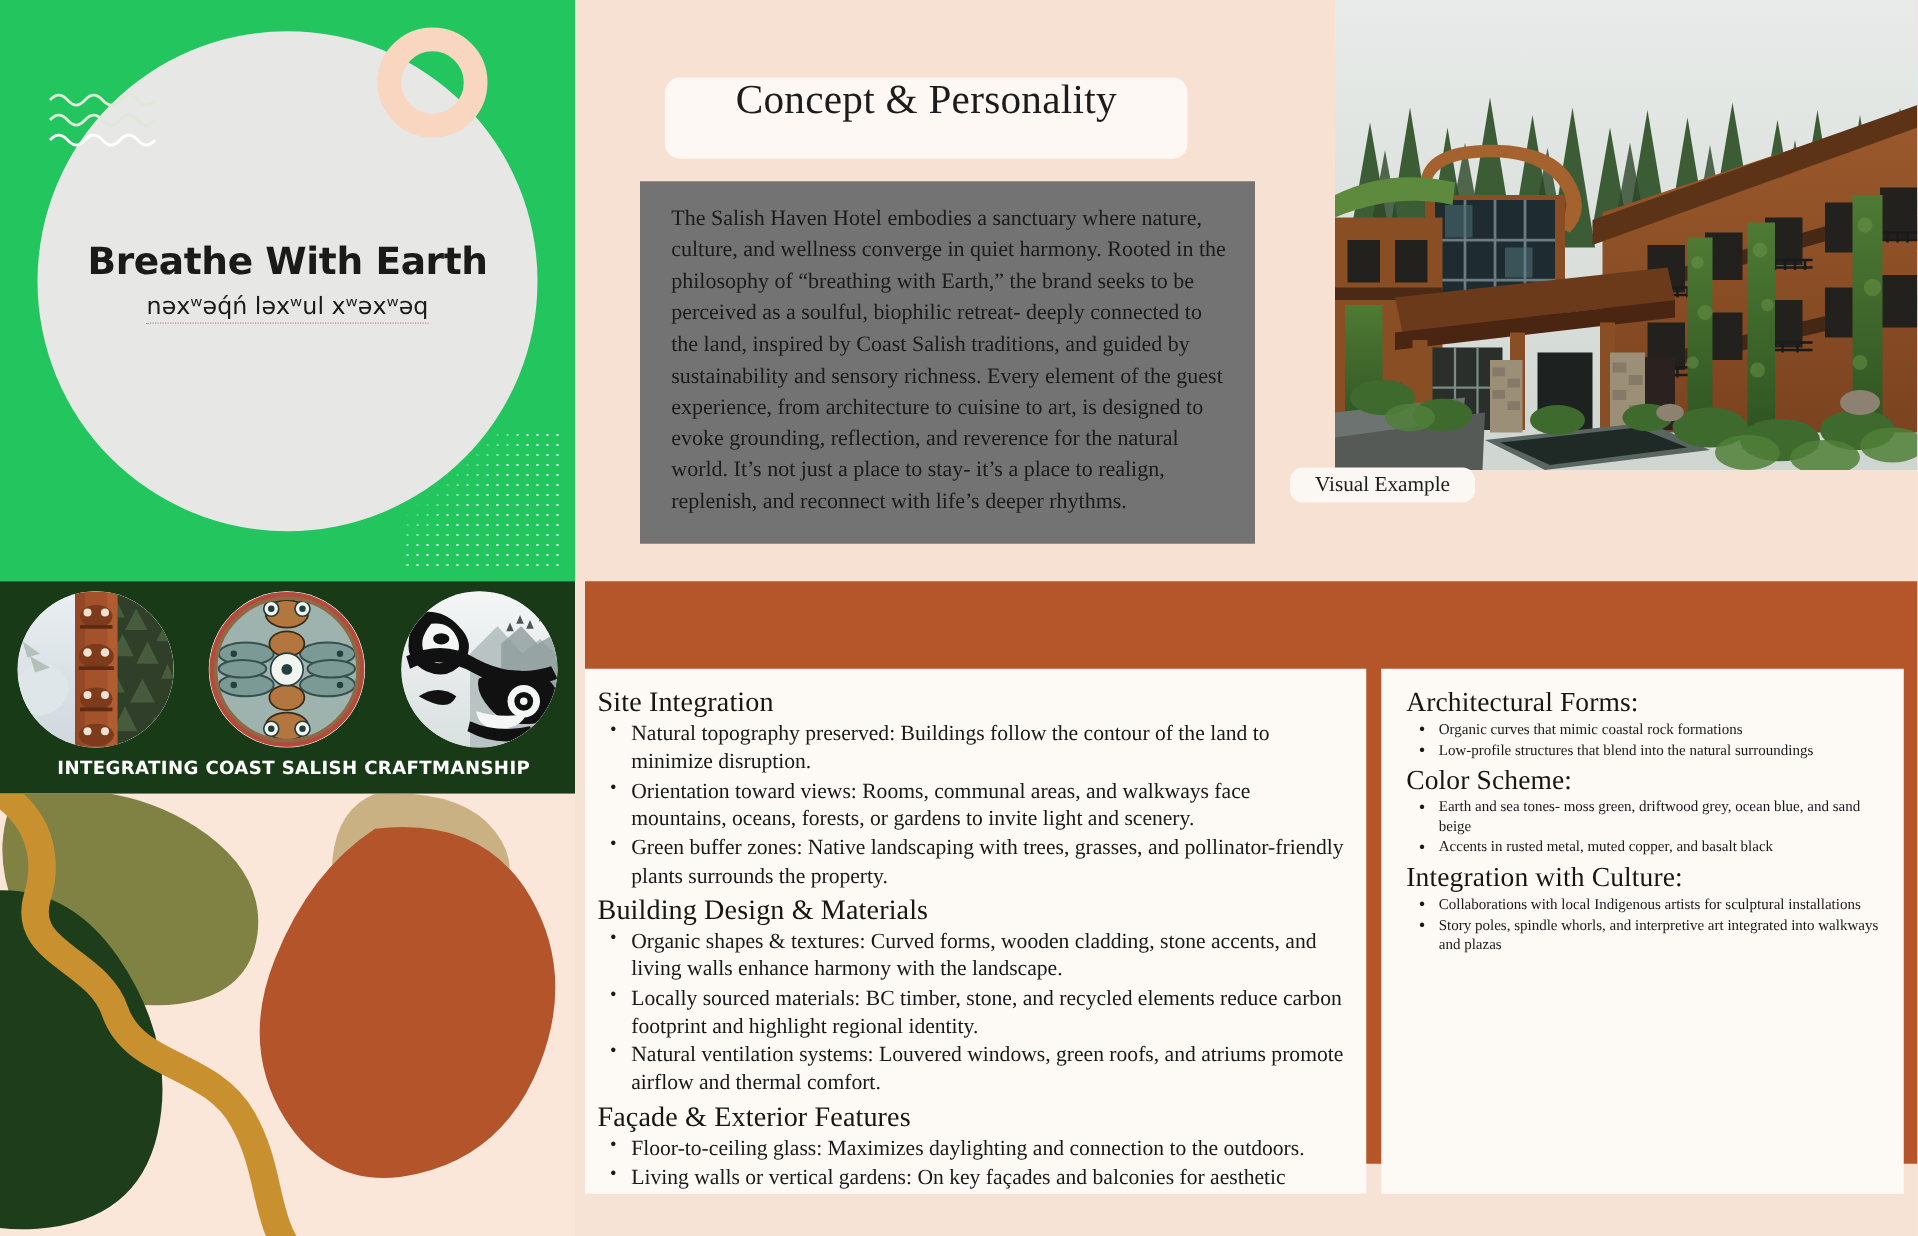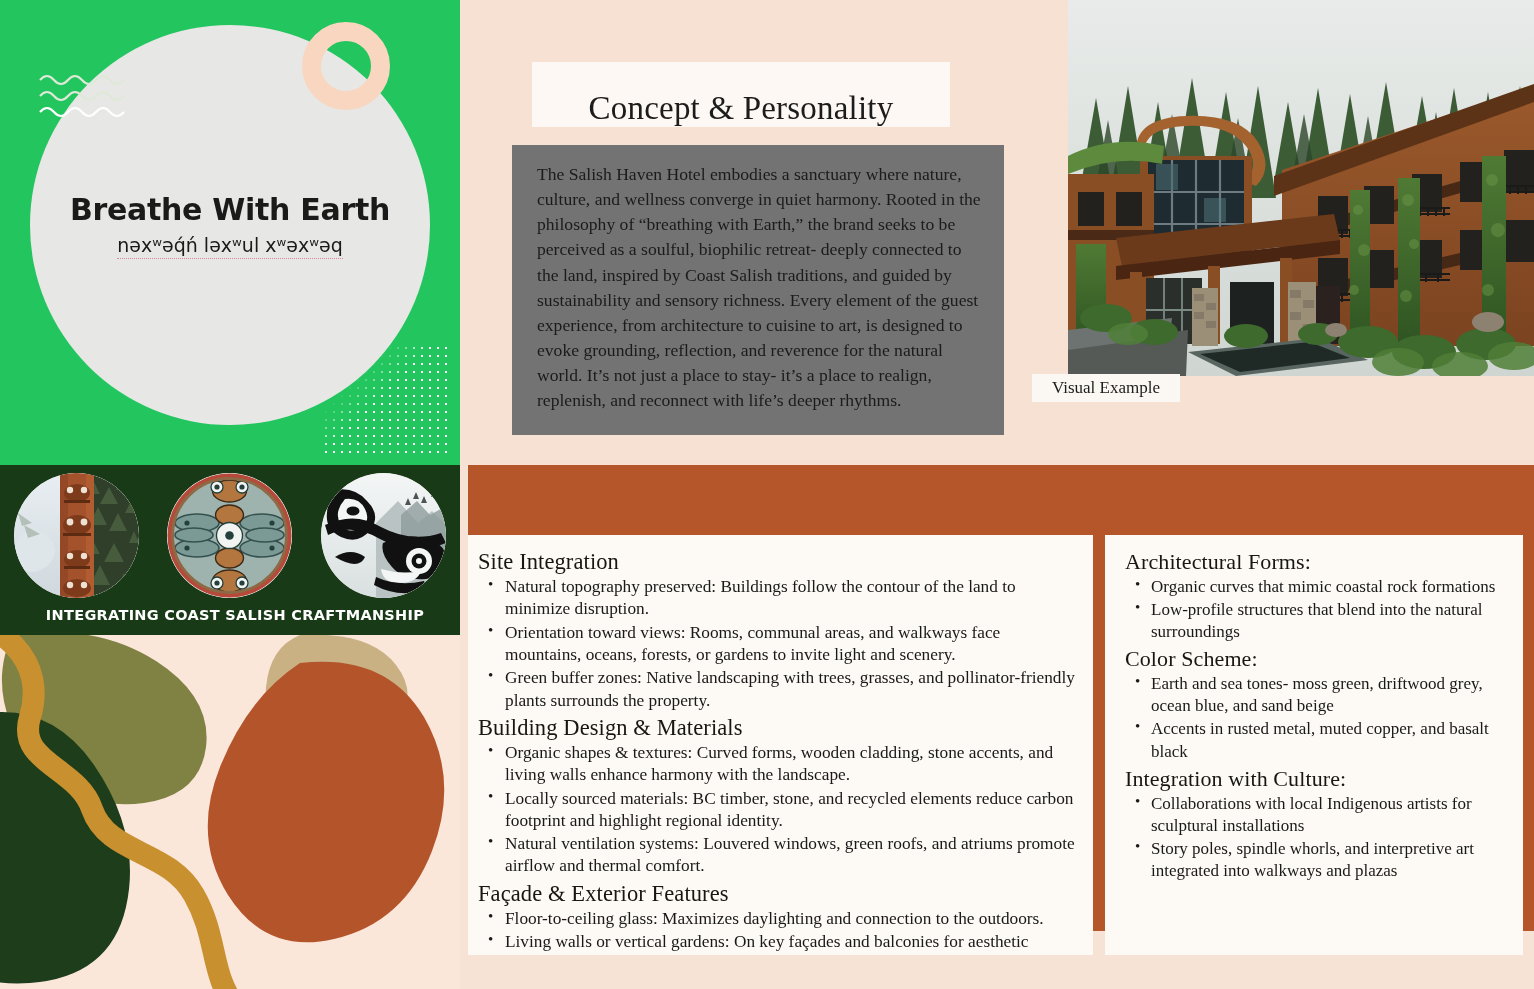--- a/index.html
+++ b/index.html
@@ -61,35 +61,35 @@
   }
 
   .blob-block { position:absolute; left:0; top:635px; width:460px; height:354px;
                 background:#fbe6da; overflow:hidden; }
 
   
   .concept-area { position:absolute; left:460px; top:0; width:610px; height:465px;
                   background:#f7e1d2; }
   .concept-head {
     position:absolute; left:72px; top:62px; width:418px; height:65px;
-    background:#fdf8f3; display:flex; align-items:flex-end; justify-content:center;
+    background:#fdf8f3; display:flex; align-items:flex-start; justify-content:center;border-radius:12px;
   }
   .concept-head span { font-size:33px; color:#1c1c1c; letter-spacing:0.2px; }
   .concept-body {
     position:absolute; left:52px; top:145px; width:492px; height:290px;
     background:#737373; padding:17px 22px 26px 25px;
   }
   .concept-body p { font-size:17.6px; line-height:1.43; color:#1b1b1b; text-align:left; }
 
   
   .photo-wrap { position:absolute; left:1068px; top:0; width:466px; height:376px; overflow:hidden; }
   .visual-label {
     position:absolute; left:1032px; top:374px; width:148px; height:28px;
     background:#fbf7f2; display:flex; align-items:center; justify-content:center;
-    font-size:17px; color:#1c1c1c;
+    font-size:17px; color:#1c1c1c;border-radius:10px;
   }
   .photo-gap { position:absolute; left:1068px; top:376px; width:466px; height:89px;
                background:#f7e1d2; }
 
   
   .orange-band { position:absolute; left:460px; top:465px; width:1074px; height:524px;
                  background:#f7e3d6; }
   .orange-inner { position:absolute; left:8px; top:0; width:1066px; height:466px;
                   background:#b4552a; }
   .panel {
@@ -97,21 +97,21 @@
   }
   .panel-left  { left:468px; top:535px; width:625px; height:420px; padding:12px 16px 8px 10px; }
   .panel-right { left:1105px; top:535px; width:418px; height:420px; padding:12px 14px 8px 20px; }
 
   .sec-head { font-size:22.5px; color:#17160f; margin:2px 0 1px 0; letter-spacing:0.1px; }
   ul.bl { list-style:none; margin:0 0 3px 0; padding:0; }
   ul.bl li { position:relative; padding-left:27px; font-size:17.3px; line-height:1.29;
              color:#191919; margin-bottom:1px; }
   ul.bl li::before { content:"\2022"; position:absolute; left:10px; top:-1px; font-size:15px; color:#191919; }
   .panel-right .sec-head { font-size:22px; }
-  .panel-right ul.bl li { font-size:17px; line-height:1.3; padding-left:26px; }
+  .panel-right ul.bl li { font-size:12px; line-height:1.3; padding-left:26px; }
 
   svg { display:block; }
 </style>
 </head>
 <body>
 
 <div class="slide">
 
   <div class="left-col">
 

